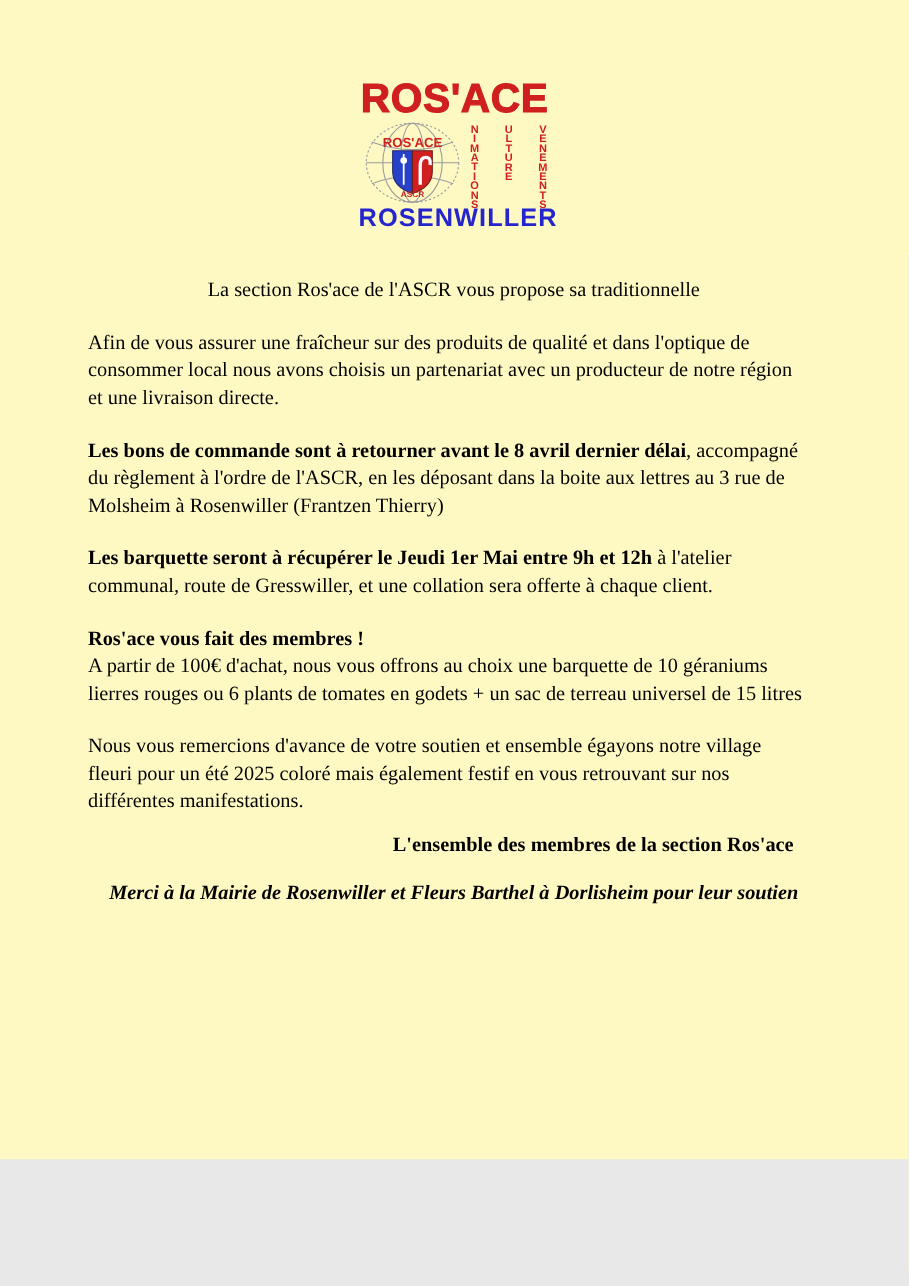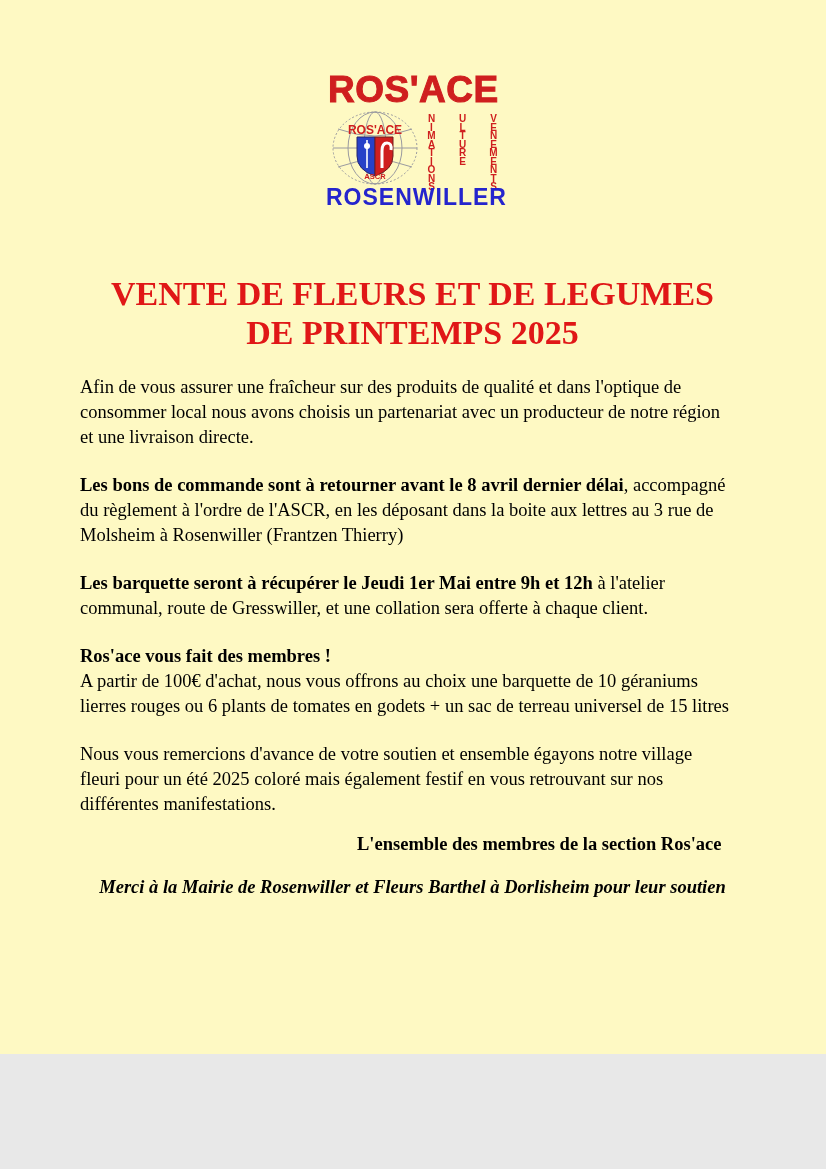--- a/index.html
+++ b/index.html
@@ -104,25 +104,22 @@
 
       <text x="46" y="24" text-anchor="middle" font-size="12">ROS'ACE</text>
       <text x="46" y="69" text-anchor="middle" font-size="7.5">ASCR</text>
     </svg>
 
     <div class="logo-city">ROSENWILLER</div>
   </div>
 
   <div class="content">
 
+    <p class="intro">La section Ros'ace de l'ASCR vous propose sa traditionnelle</p>
 
-    <div class="main-title">
-      <span>VENTE DE FLEURS ET DE LEGUMES</span>
-      <span>DE PRINTEMPS 2025</span>
-    </div>
 
     <p class="body-p">
       <span>Afin de vous assurer une fraîcheur sur des produits de qualité et dans l'optique de consommer local nous avons choisis un partenariat avec un producteur de notre région et une livraison directe.</span>
     </p>
 
     <p class="body-p">
       <b>Les bons de commande sont à retourner avant le 8 avril dernier délai</b><span>, accompagné du règlement à l'ordre de l'ASCR, en les déposant dans la boite aux lettres au 3 rue de Molsheim à Rosenwiller (Frantzen Thierry)</span>
     </p>
 
     <p class="body-p">

